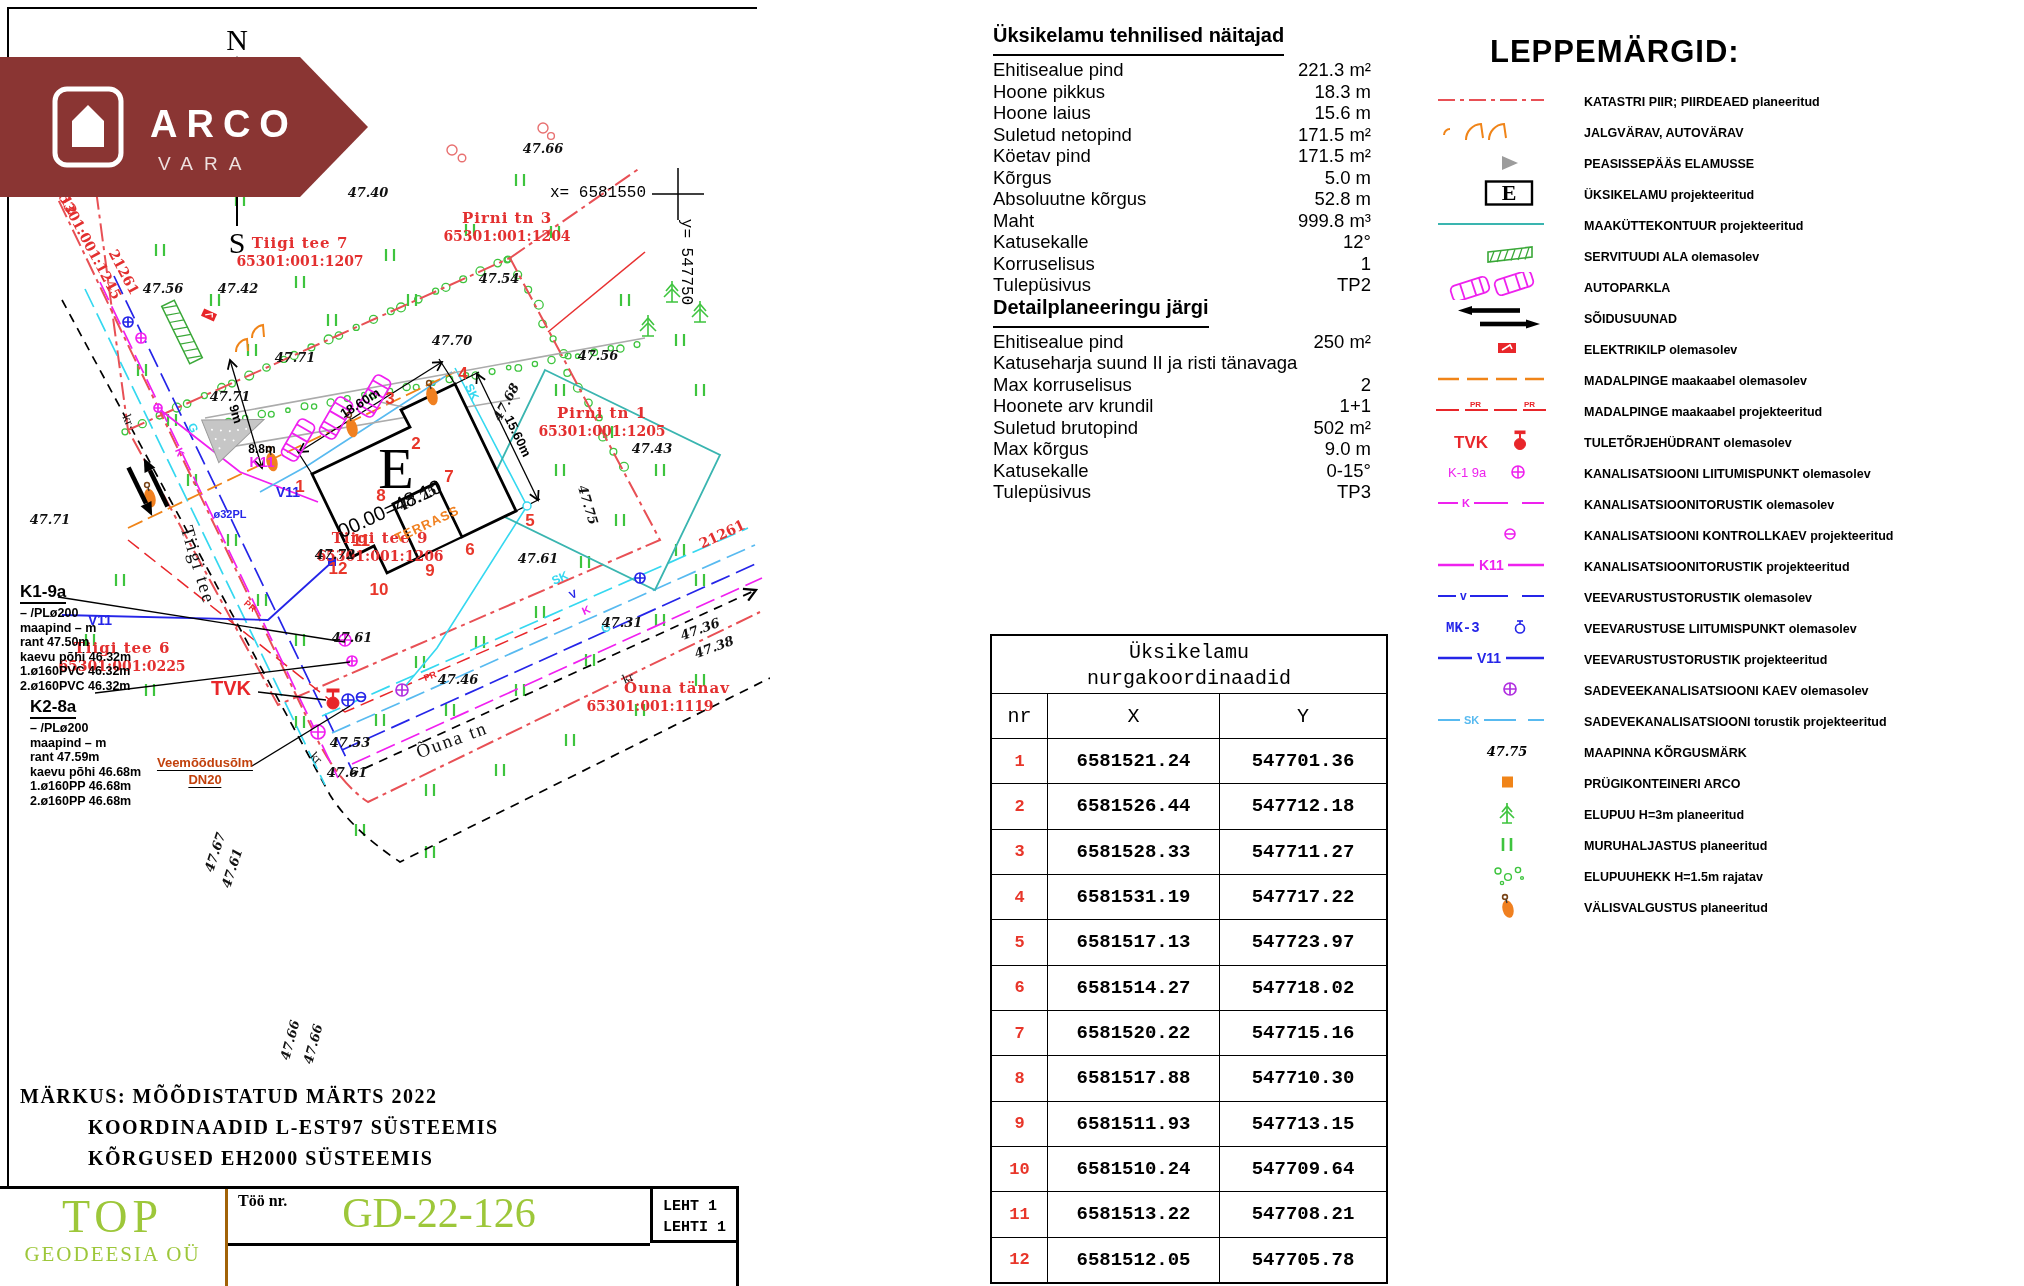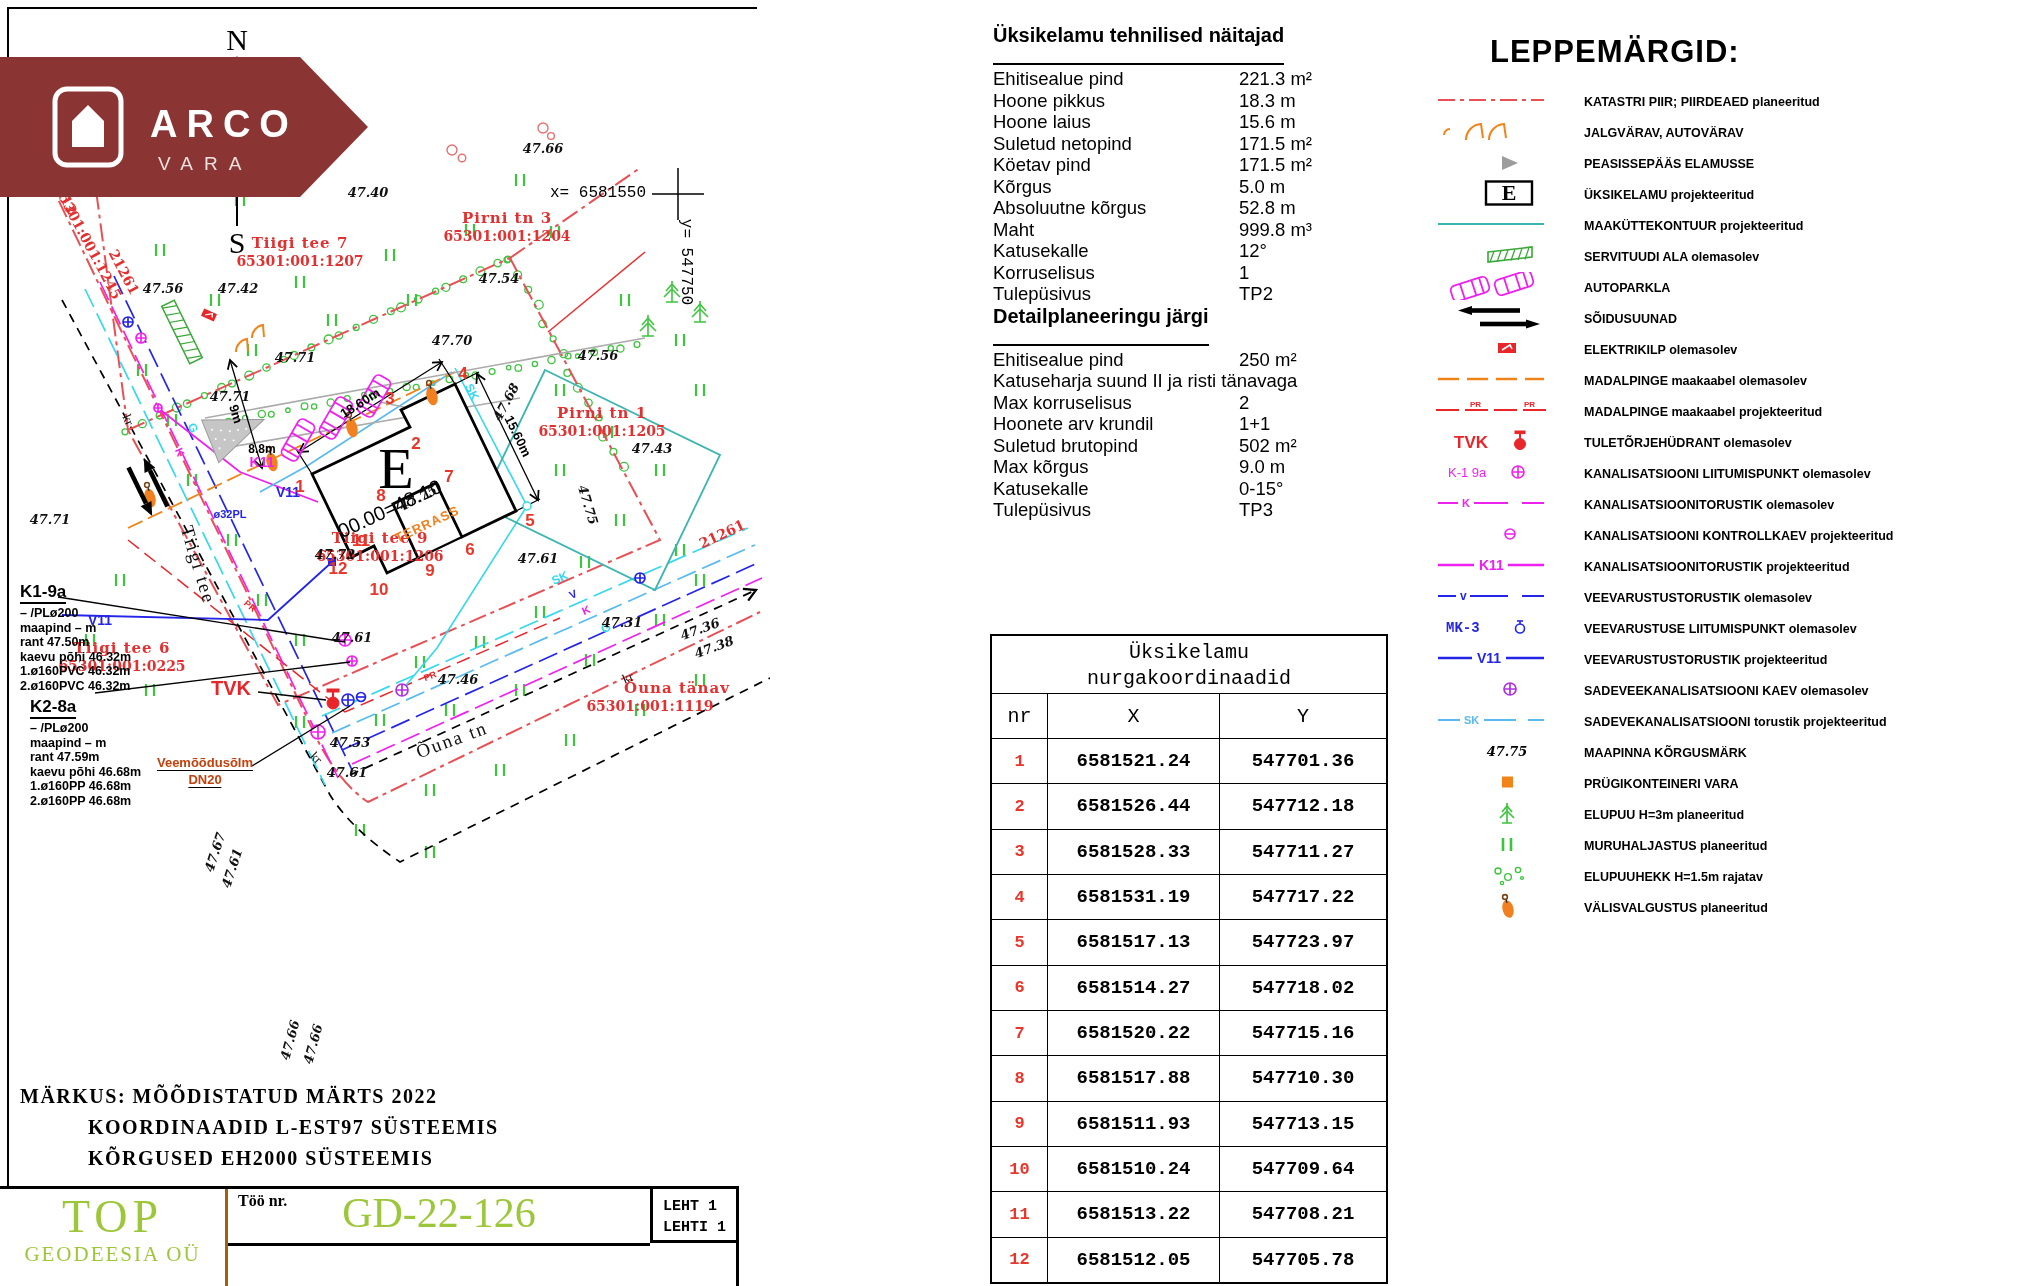--- a/index.html
+++ b/index.html
@@ -38,24 +38,24 @@
   
   .callout{position:absolute;z-index:2;font:700 12.5px "Liberation Sans",sans-serif;line-height:14.5px}
   .callout .co-title{font:700 17px "Liberation Sans",sans-serif;border-bottom:2px solid #000;display:inline-block;margin-bottom:2px}
 
   
   .notes{position:absolute;left:20px;top:1085px;z-index:3;font:700 20px "Liberation Serif",serif;letter-spacing:1.5px}
   .notes .n2{margin-left:68px;margin-top:8px}
 
   
   .specs{position:absolute;left:993px;top:24px;width:378px;z-index:3;background:#fff}
-  .specs-title{font:700 20px "Liberation Sans",sans-serif;border-bottom:2px solid #000;display:inline-block;padding-bottom:16px;margin-bottom:3px}
+  .specs-title{font:700 20px "Liberation Sans",sans-serif;border-bottom:2px solid #000;display:inline-block;padding-bottom:7px;margin-bottom:3px}
   .spec-row{display:flex;height:21.5px;font-size:18.5px;line-height:21.5px}
   .spec-row .sl{flex:1}
-  .spec-row .sv{width:132px;text-align:left}
+  .spec-row .sv{width:132px;text-align:right}
   .spec-row.full .sl{flex:none;width:100%}
 
   
   .ctable{position:absolute;left:990px;top:634px;width:398px;height:650px;z-index:3;background:#fff;
           border:2.5px solid #000;box-sizing:border-box;display:flex;flex-direction:column;
           font-family:"Liberation Mono",monospace}
   .ct-title{height:58px;border-bottom:1.5px solid #000;text-align:center;font-size:20px;line-height:26px;padding-top:4px;box-sizing:border-box}
   .ct-head,.ct-row{display:grid;grid-template-columns:56px 172px 1fr}
   .ct-head{height:44px;border-bottom:1.5px solid #000}
   .ct-head div{display:flex;align-items:center;justify-content:center;font-size:20px;border-right:1.5px solid #000}
@@ -819,21 +819,21 @@
       <div class="leg-item">
         <div class="leg-sym"><svg viewBox="0 0 150 28" width="150" height="28">
             <text x="75" y="19" text-anchor="middle" font-family="DejaVu Serif,serif" font-style="italic" font-weight="700" font-size="13">47.75</text>
           </svg></div>
         <div class="leg-label">MAAPINNA KÕRGUSMÄRK</div>
       </div>
       <div class="leg-item">
         <div class="leg-sym"><svg viewBox="0 0 150 28" width="150" height="28">
             <rect x="70" y="8.5" width="11" height="11" fill="#f08418"></rect>
           </svg></div>
-        <div class="leg-label">PRÜGIKONTEINERI VARA</div>
+        <div class="leg-label">PRÜGIKONTEINERI ARCO</div>
       </div>
       <div class="leg-item">
         <div class="leg-sym"><svg viewBox="0 0 150 28" width="150" height="28">
             <g stroke="#3ec43e" stroke-width="1.7" fill="none" transform="translate(75,15)">
               <line x1="0" y1="-11" x2="0" y2="9"></line>
               <path d="M0 -8 L-5 -2 M0 -8 L5 -2 M0 -3 L-7 4 M0 -3 L7 4 M-5 9 L5 9"></path>
             </g>
           </svg></div>
         <div class="leg-label">ELUPUU H=3m  planeeritud</div>
       </div>

